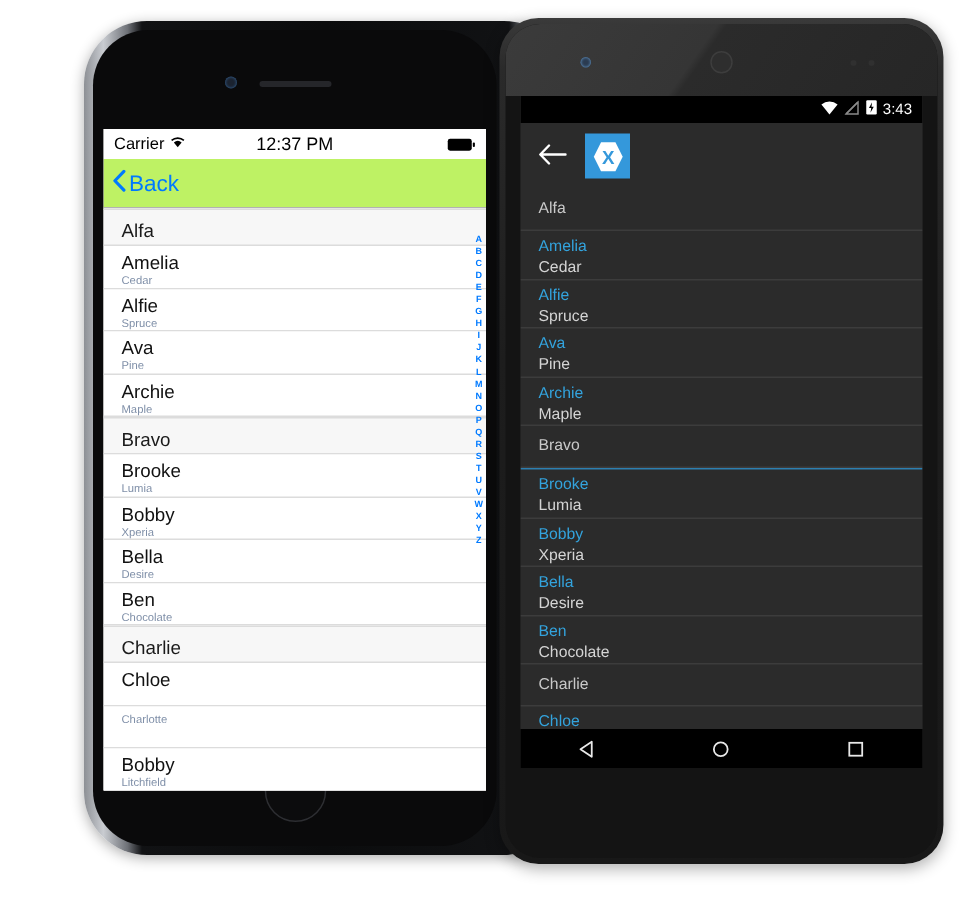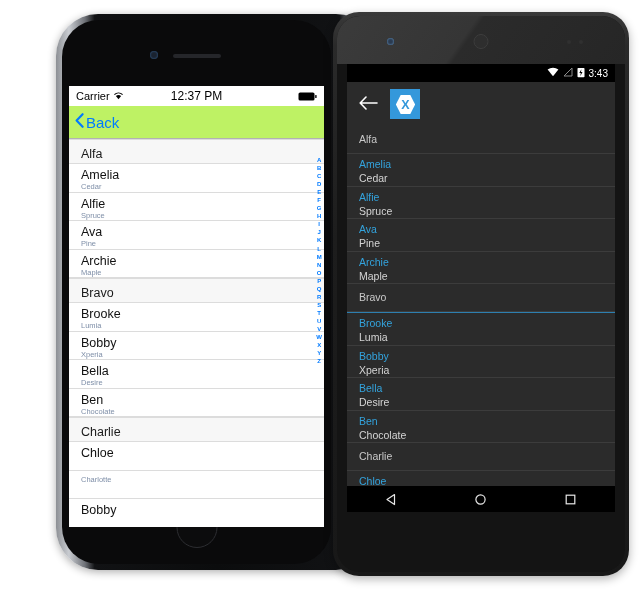--- a/index.html
+++ b/index.html
@@ -232,20 +232,21 @@
             </div>
             <div class="ios-header-row"><span>Charlie</span></div>
             <div class="ios-cell">
               <div class="nm">Chloe</div>
             </div>
             <div class="ios-cell">
               <div class="sub">Charlotte</div>
             </div>
             <div class="ios-cell">
               <div class="nm">Bobby</div>
+              <div class="sub">Litchfield</div>
             </div>
           </div>
 
         <div class="ios-index" id="ios-index">
             <span>A</span>
             <span>B</span>
             <span>C</span>
             <span>D</span>
             <span>E</span>
             <span>F</span>

